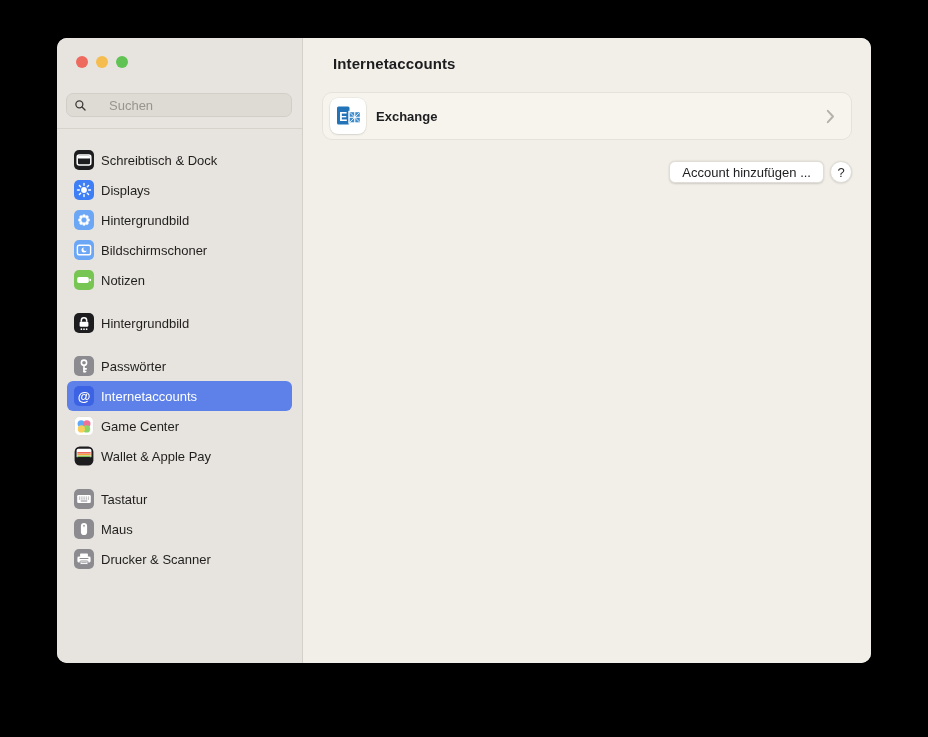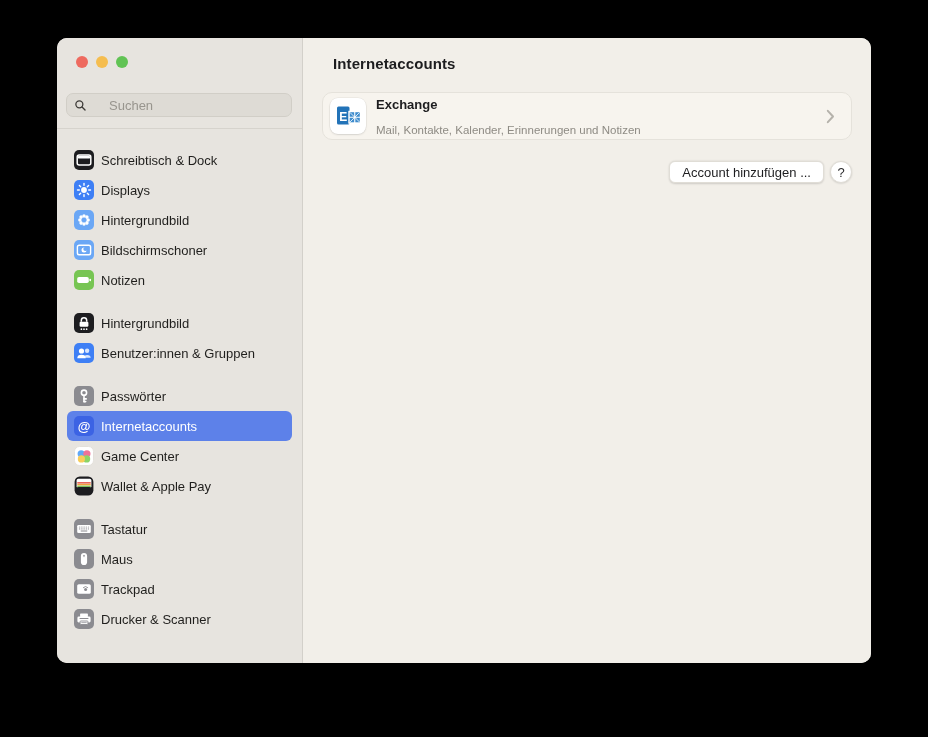--- a/index.html
+++ b/index.html
@@ -164,33 +164,20 @@
             <svg viewBox="0 0 20 20">
                 <path d="M7.3,8.8V7.4a2.7,2.7 0 0 1 5.4,0V8.8" fill="none" stroke="#fff" stroke-width="1.5"></path>
                 <rect x="5.6" y="8.8" width="8.8" height="5" rx="1.2" fill="#fff"></rect>
                 <circle cx="7.4" cy="16.2" r="0.85" fill="#fff"></circle>
                 <circle cx="10" cy="16.2" r="0.85" fill="#fff"></circle>
                 <circle cx="12.6" cy="16.2" r="0.85" fill="#fff"></circle>
               </svg>
           </span>
           <span class="lbl">Hintergrundbild</span>
         </div>
-        <div class="row">
-          <span class="ic blue">
-            <svg viewBox="0 0 20 20">
-                <g fill="#fff">
-                  <circle cx="13.1" cy="7.7" r="2.2" opacity="0.8"></circle>
-                  <path d="M9.7,14.8a3.5,2.9 0 0 1 7,0z" opacity="0.8"></path>
-                  <circle cx="7.5" cy="8" r="2.6"></circle>
-                  <path d="M3.3,15.2a4.2,3.4 0 0 1 8.4,0z"></path>
-                </g>
-              </svg>
-          </span>
-          <span class="lbl">Benutzer:innen &amp; Gruppen</span>
-        </div>
 
         <div class="group-gap"></div>
 
         <div class="row">
           <span class="ic gray">
             <svg viewBox="0 0 20 20">
                 <g fill="none" stroke="#fff" stroke-width="1.6" stroke-linecap="round">
                   <circle cx="10" cy="6.7" r="2.6"></circle>
                   <line x1="10" y1="9.3" x2="10" y2="15.8"></line>
                   <line x1="10" y1="12.9" x2="12.2" y2="12.9"></line>
@@ -264,30 +251,20 @@
             <svg viewBox="0 0 20 20">
                 <rect x="6.9" y="3.9" width="6.2" height="12.2" rx="3.1" fill="#fff"></rect>
                 <rect x="9.55" y="5.7" width="0.9" height="2.5" rx="0.45" fill="#8b8b90"></rect>
               </svg>
           </span>
           <span class="lbl">Maus</span>
         </div>
         <div class="row">
           <span class="ic gray">
             <svg viewBox="0 0 20 20">
-                <rect x="3.2" y="5.2" width="13.6" height="9.6" rx="1.6" fill="#fff"></rect>
-                <circle cx="11.6" cy="10.6" r="1.5" fill="#8b8b90"></circle>
-                <path d="M9.3,8.6a3.1,3.1 0 0 1 4.5,0" fill="none" stroke="#8b8b90" stroke-width="0.9" stroke-linecap="round"></path>
-              </svg>
-          </span>
-          <span class="lbl">Trackpad</span>
-        </div>
-        <div class="row">
-          <span class="ic gray">
-            <svg viewBox="0 0 20 20">
                 <rect x="6.1" y="4.4" width="7.8" height="3.8" rx="0.7" fill="#fff"></rect>
                 <rect x="3.4" y="7.6" width="13.2" height="5.8" rx="1.3" fill="#fff"></rect>
                 <rect x="5.4" y="9" width="9.2" height="0.9" rx="0.45" fill="#8b8b90"></rect>
                 <rect x="6.1" y="12" width="7.8" height="3.5" rx="0.7" fill="#fff" stroke="#8b8b90" stroke-width="0.9"></rect>
                 <line x1="7.3" y1="13.6" x2="12.7" y2="13.6" stroke="#8b8b90" stroke-width="0.7"></line>
               </svg>
           </span>
           <span class="lbl">Drucker &amp; Scanner</span>
         </div>
 
@@ -304,21 +281,20 @@
             <text x="13.2" y="22.6" font-size="12" font-weight="bold" fill="#fff" text-anchor="middle" font-family="Liberation Sans, DejaVu Sans, sans-serif">E</text>
             <rect x="19" y="13.5" width="11.5" height="11.5" fill="#3f8ccd" stroke="#fff" stroke-width="1.4"></rect>
             <line x1="24.75" y1="13.5" x2="24.75" y2="25" stroke="#fff" stroke-width="1.1"></line>
             <line x1="19" y1="19.25" x2="30.5" y2="19.25" stroke="#fff" stroke-width="1.1"></line>
             <line x1="19.9" y1="14.4" x2="29.6" y2="24.1" stroke="#fff" stroke-width="0.9" opacity="0.9"></line>
             <line x1="29.6" y1="14.4" x2="19.9" y2="24.1" stroke="#fff" stroke-width="0.9" opacity="0.9"></line>
           </svg>
         </span>
         <span class="acct-text">
           <span class="acct-name">Exchange</span>
-          <span class="acct-desc">Mail, Kontakte, Kalender, Erinnerungen und Notizen</span>
         </span>
         <span class="chevron">
           <svg width="9" height="15" viewBox="0 0 9 15">
               <path d="M1.8,1.8 L7,7.5 L1.8,13.2" fill="none" stroke="#b5b2ab" stroke-width="2" stroke-linecap="round" stroke-linejoin="round"></path>
             </svg>
         </span>
       </div>
 
       <div class="actions">
         <button class="btn">Account hinzufügen ...</button>

